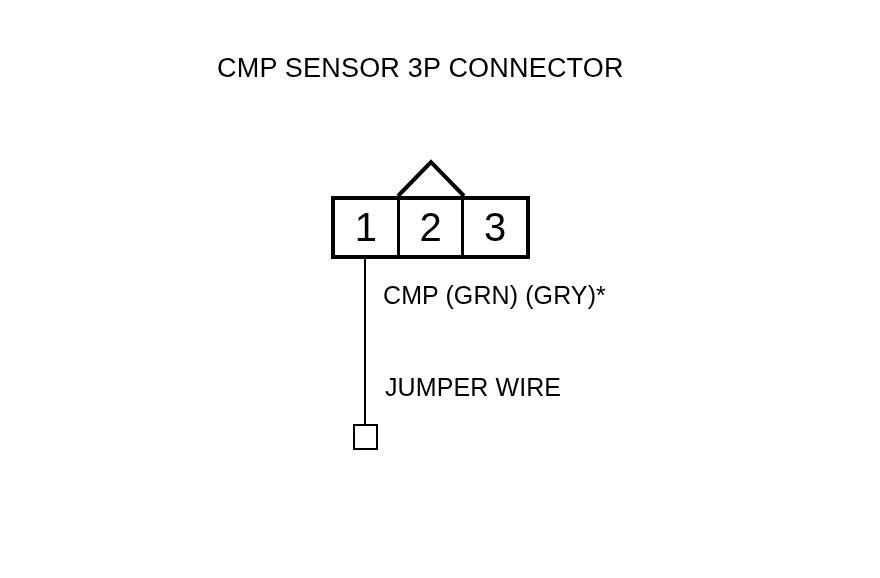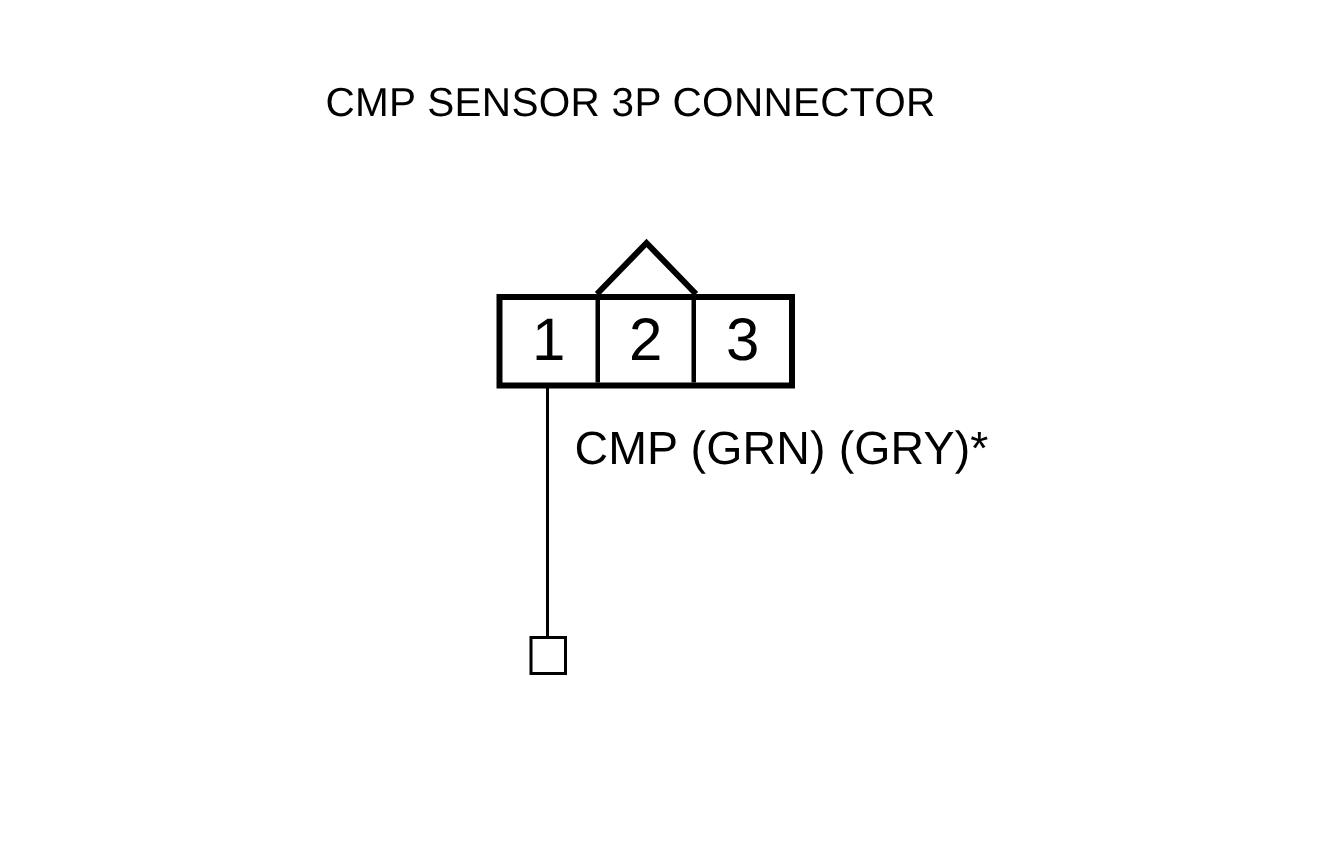--- a/index.html
+++ b/index.html
@@ -24,21 +24,21 @@
   }
   #title {
     left: 217px;
     top: 55px;
     font-size: 27px;
     letter-spacing: 0.2px;
   }
   #cmp-label {
     left: 383px;
     top: 283px;
-    font-size: 31px;
+    font-size: 25px;
     letter-spacing: 0.1px;
   }
   #jumper-label {
     left: 385px;
     top: 375px;
     font-size: 25px;
     letter-spacing: 0.1px;
   }
   #caption {
     left: 223px;
@@ -133,15 +133,16 @@
     <div class="cell">
       <span class="cell-num">3</span>
     </div>
   </div>
 
   <div id="wire"></div>
   <div id="terminal-box"></div>
 
   <div class="txt" id="cmp-label">CMP (GRN) (GRY)*</div>
 
+  <div class="txt" id="jumper-label">JUMPER WIRE</div>
 
 
 </div>
 
 </body></html>

